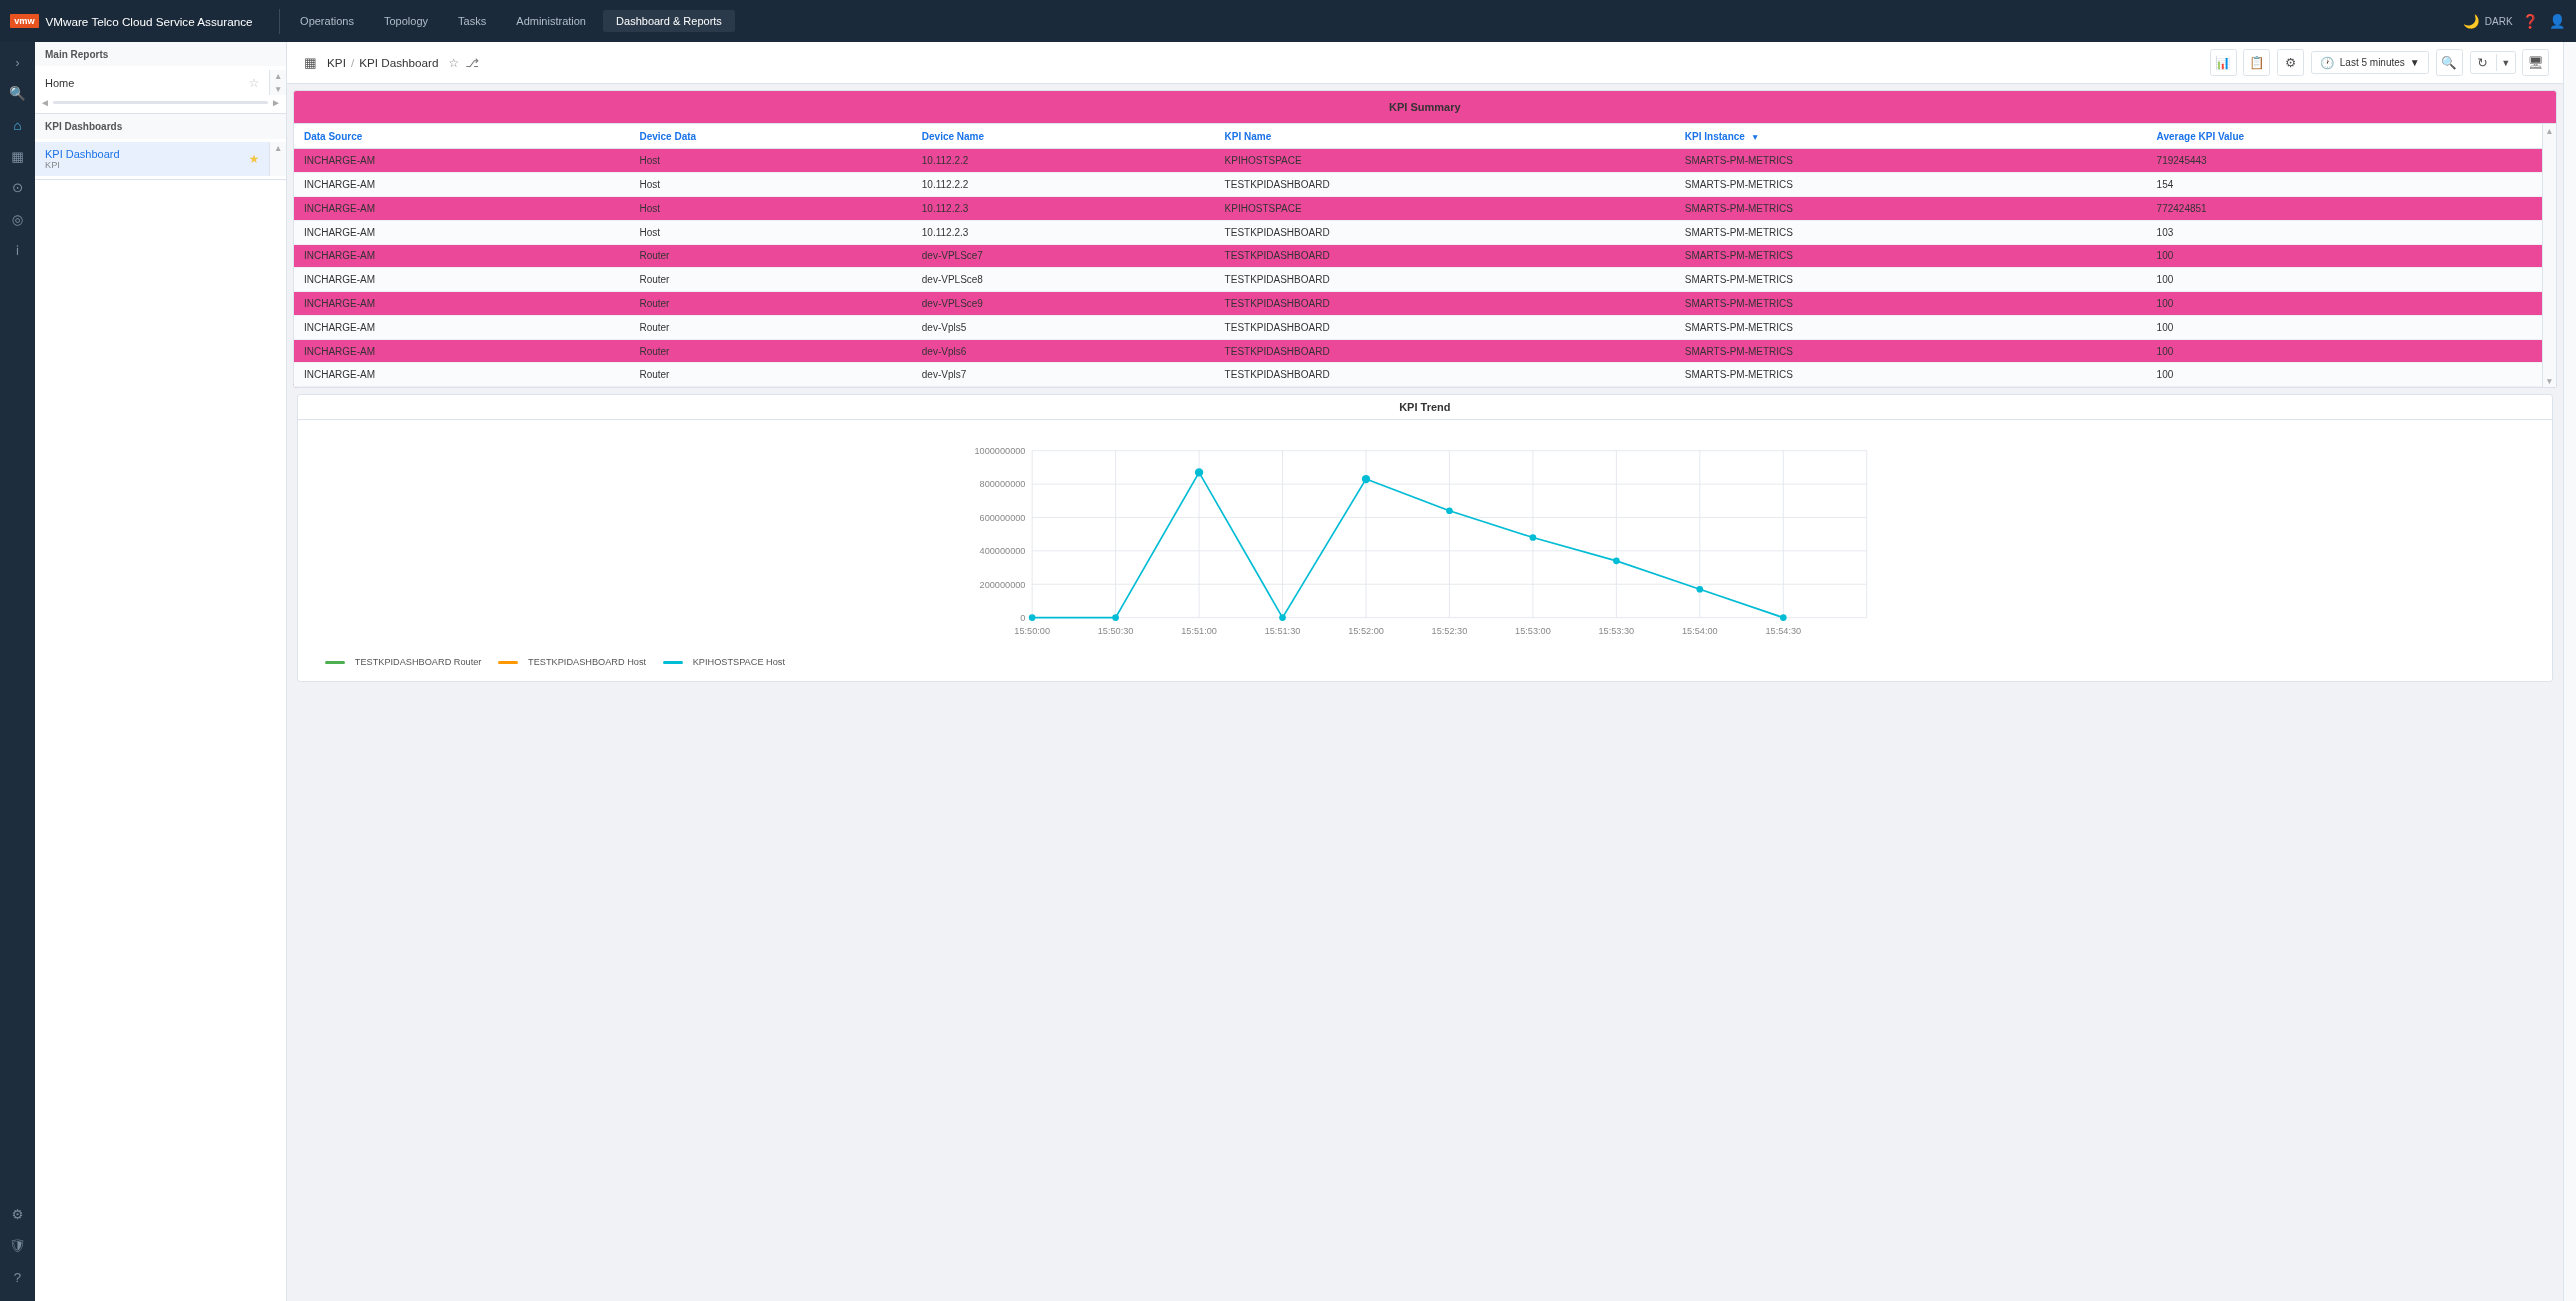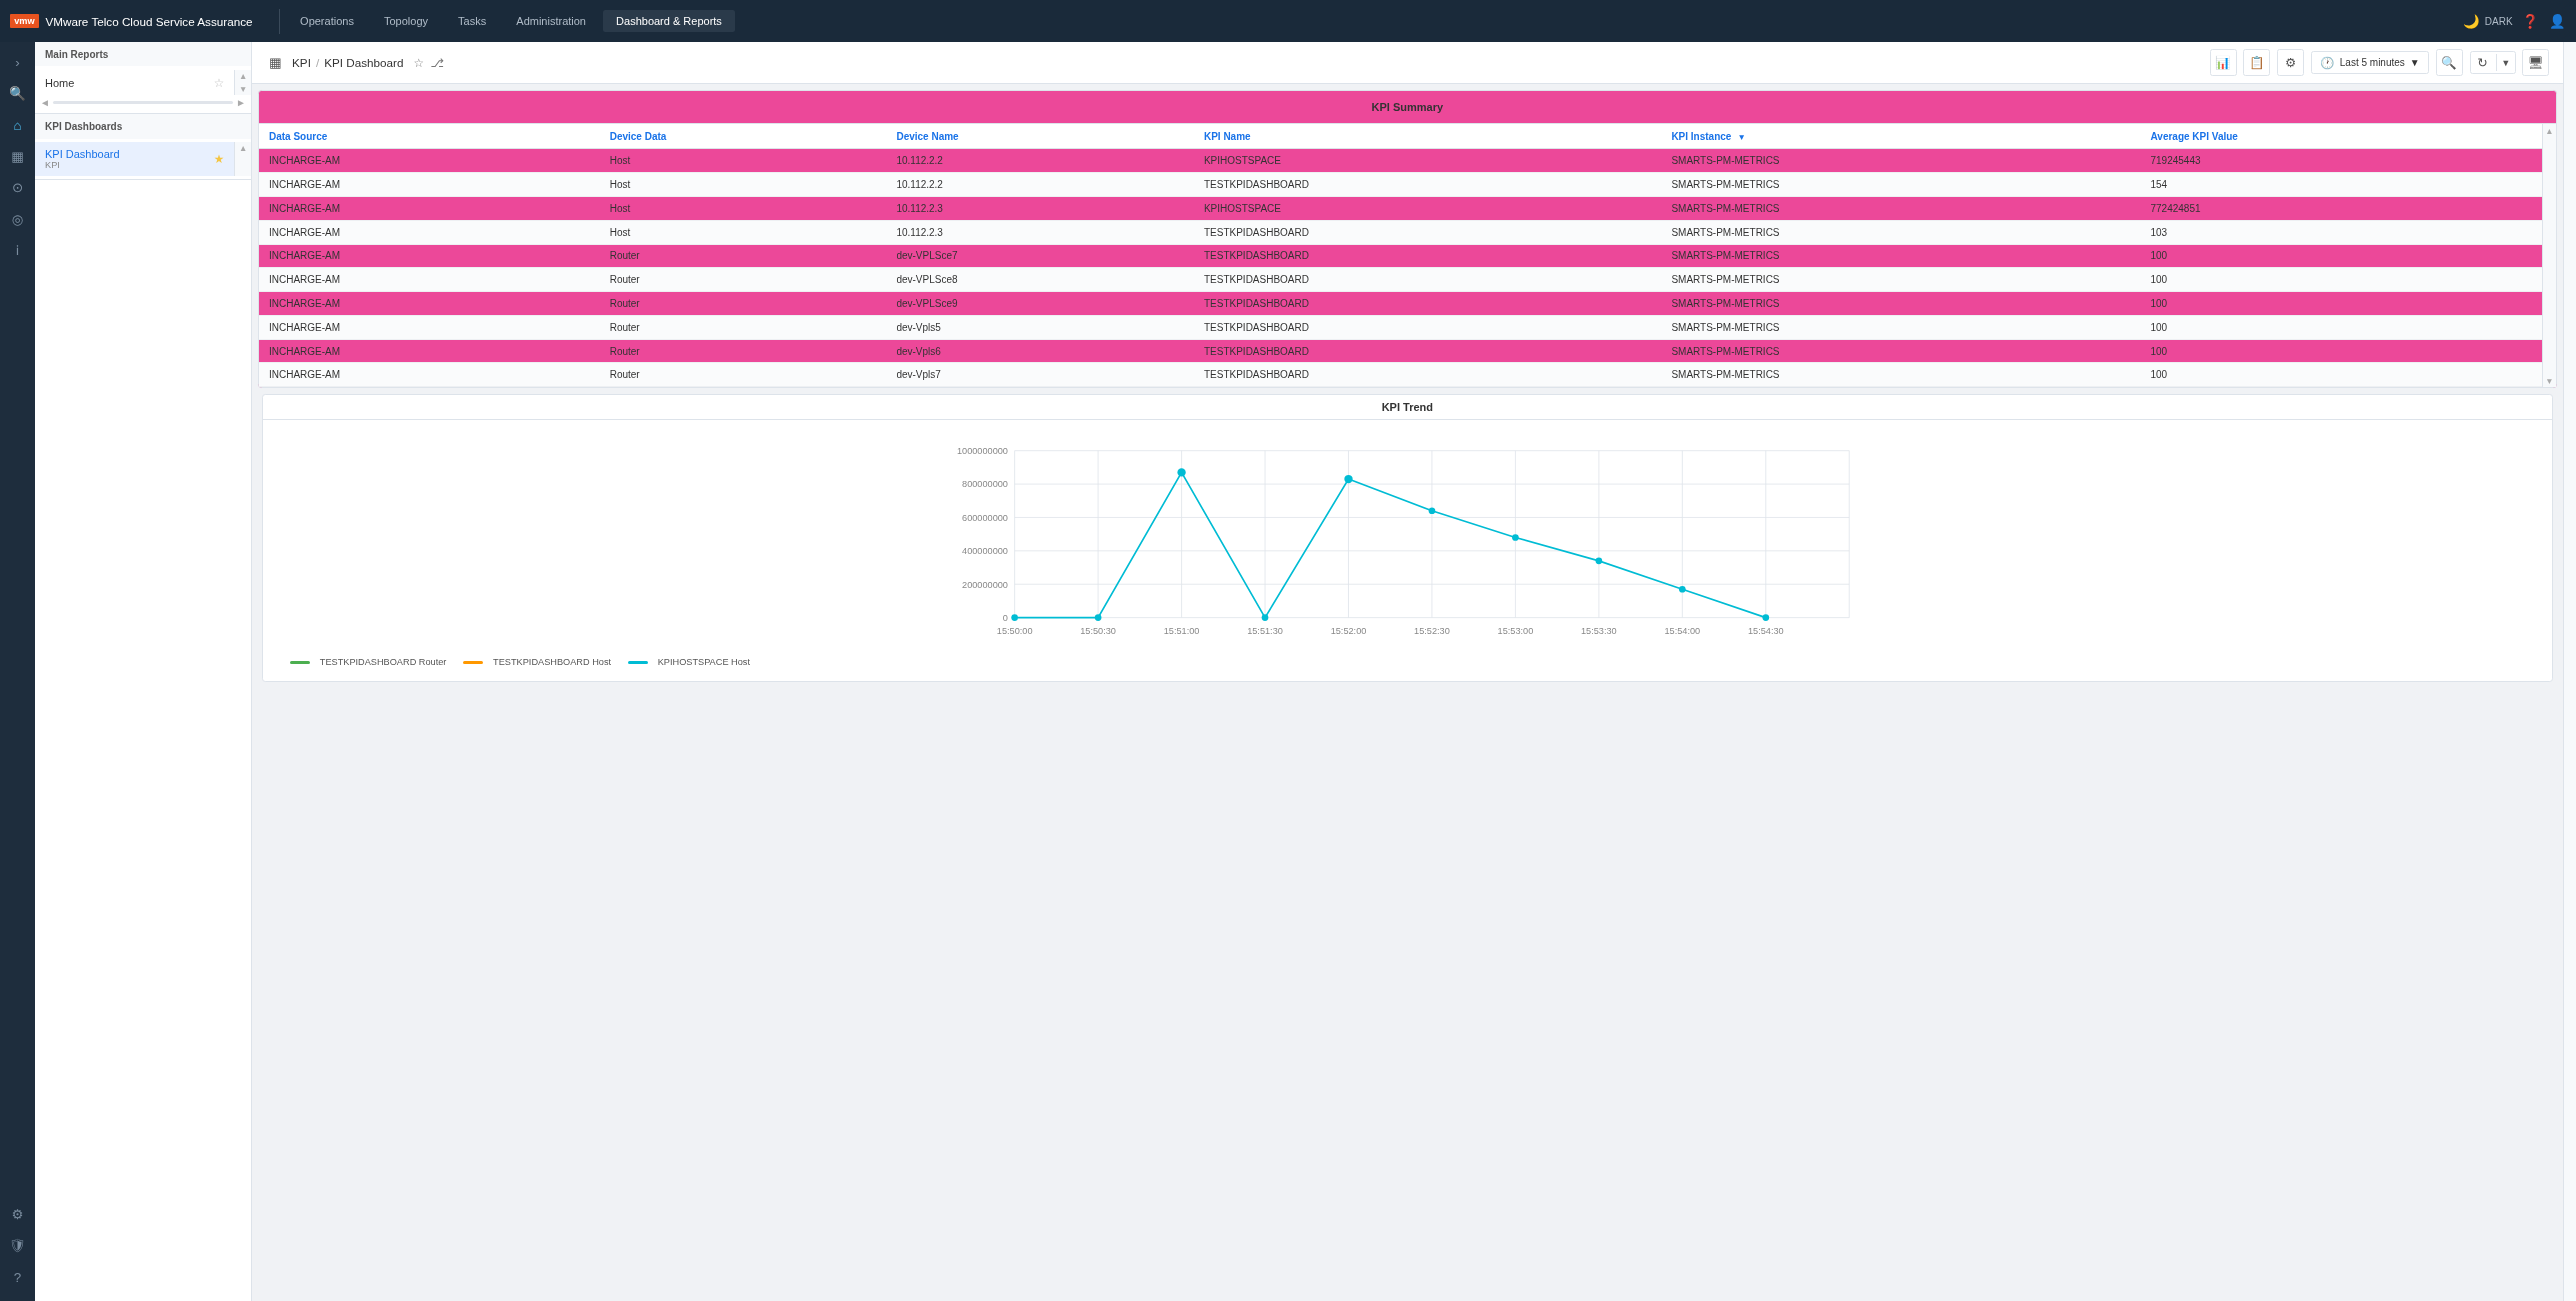--- a/index.html
+++ b/index.html
@@ -104,21 +104,21 @@
       margin-top: auto;
       display: flex;
       flex-direction: column;
       align-items: center;
       gap: 3.3px;
       padding-bottom: 10px;
     }
 
     
     .panel-sidebar {
-      width: 217px;
+      width: 252px;
       background: #fff;
       border-right: 0.8px solid #dde3ea;
       display: flex;
       flex-direction: column;
       overflow: hidden;
       flex-shrink: 0;
     }
 
     
     .breadcrumb-bar {

